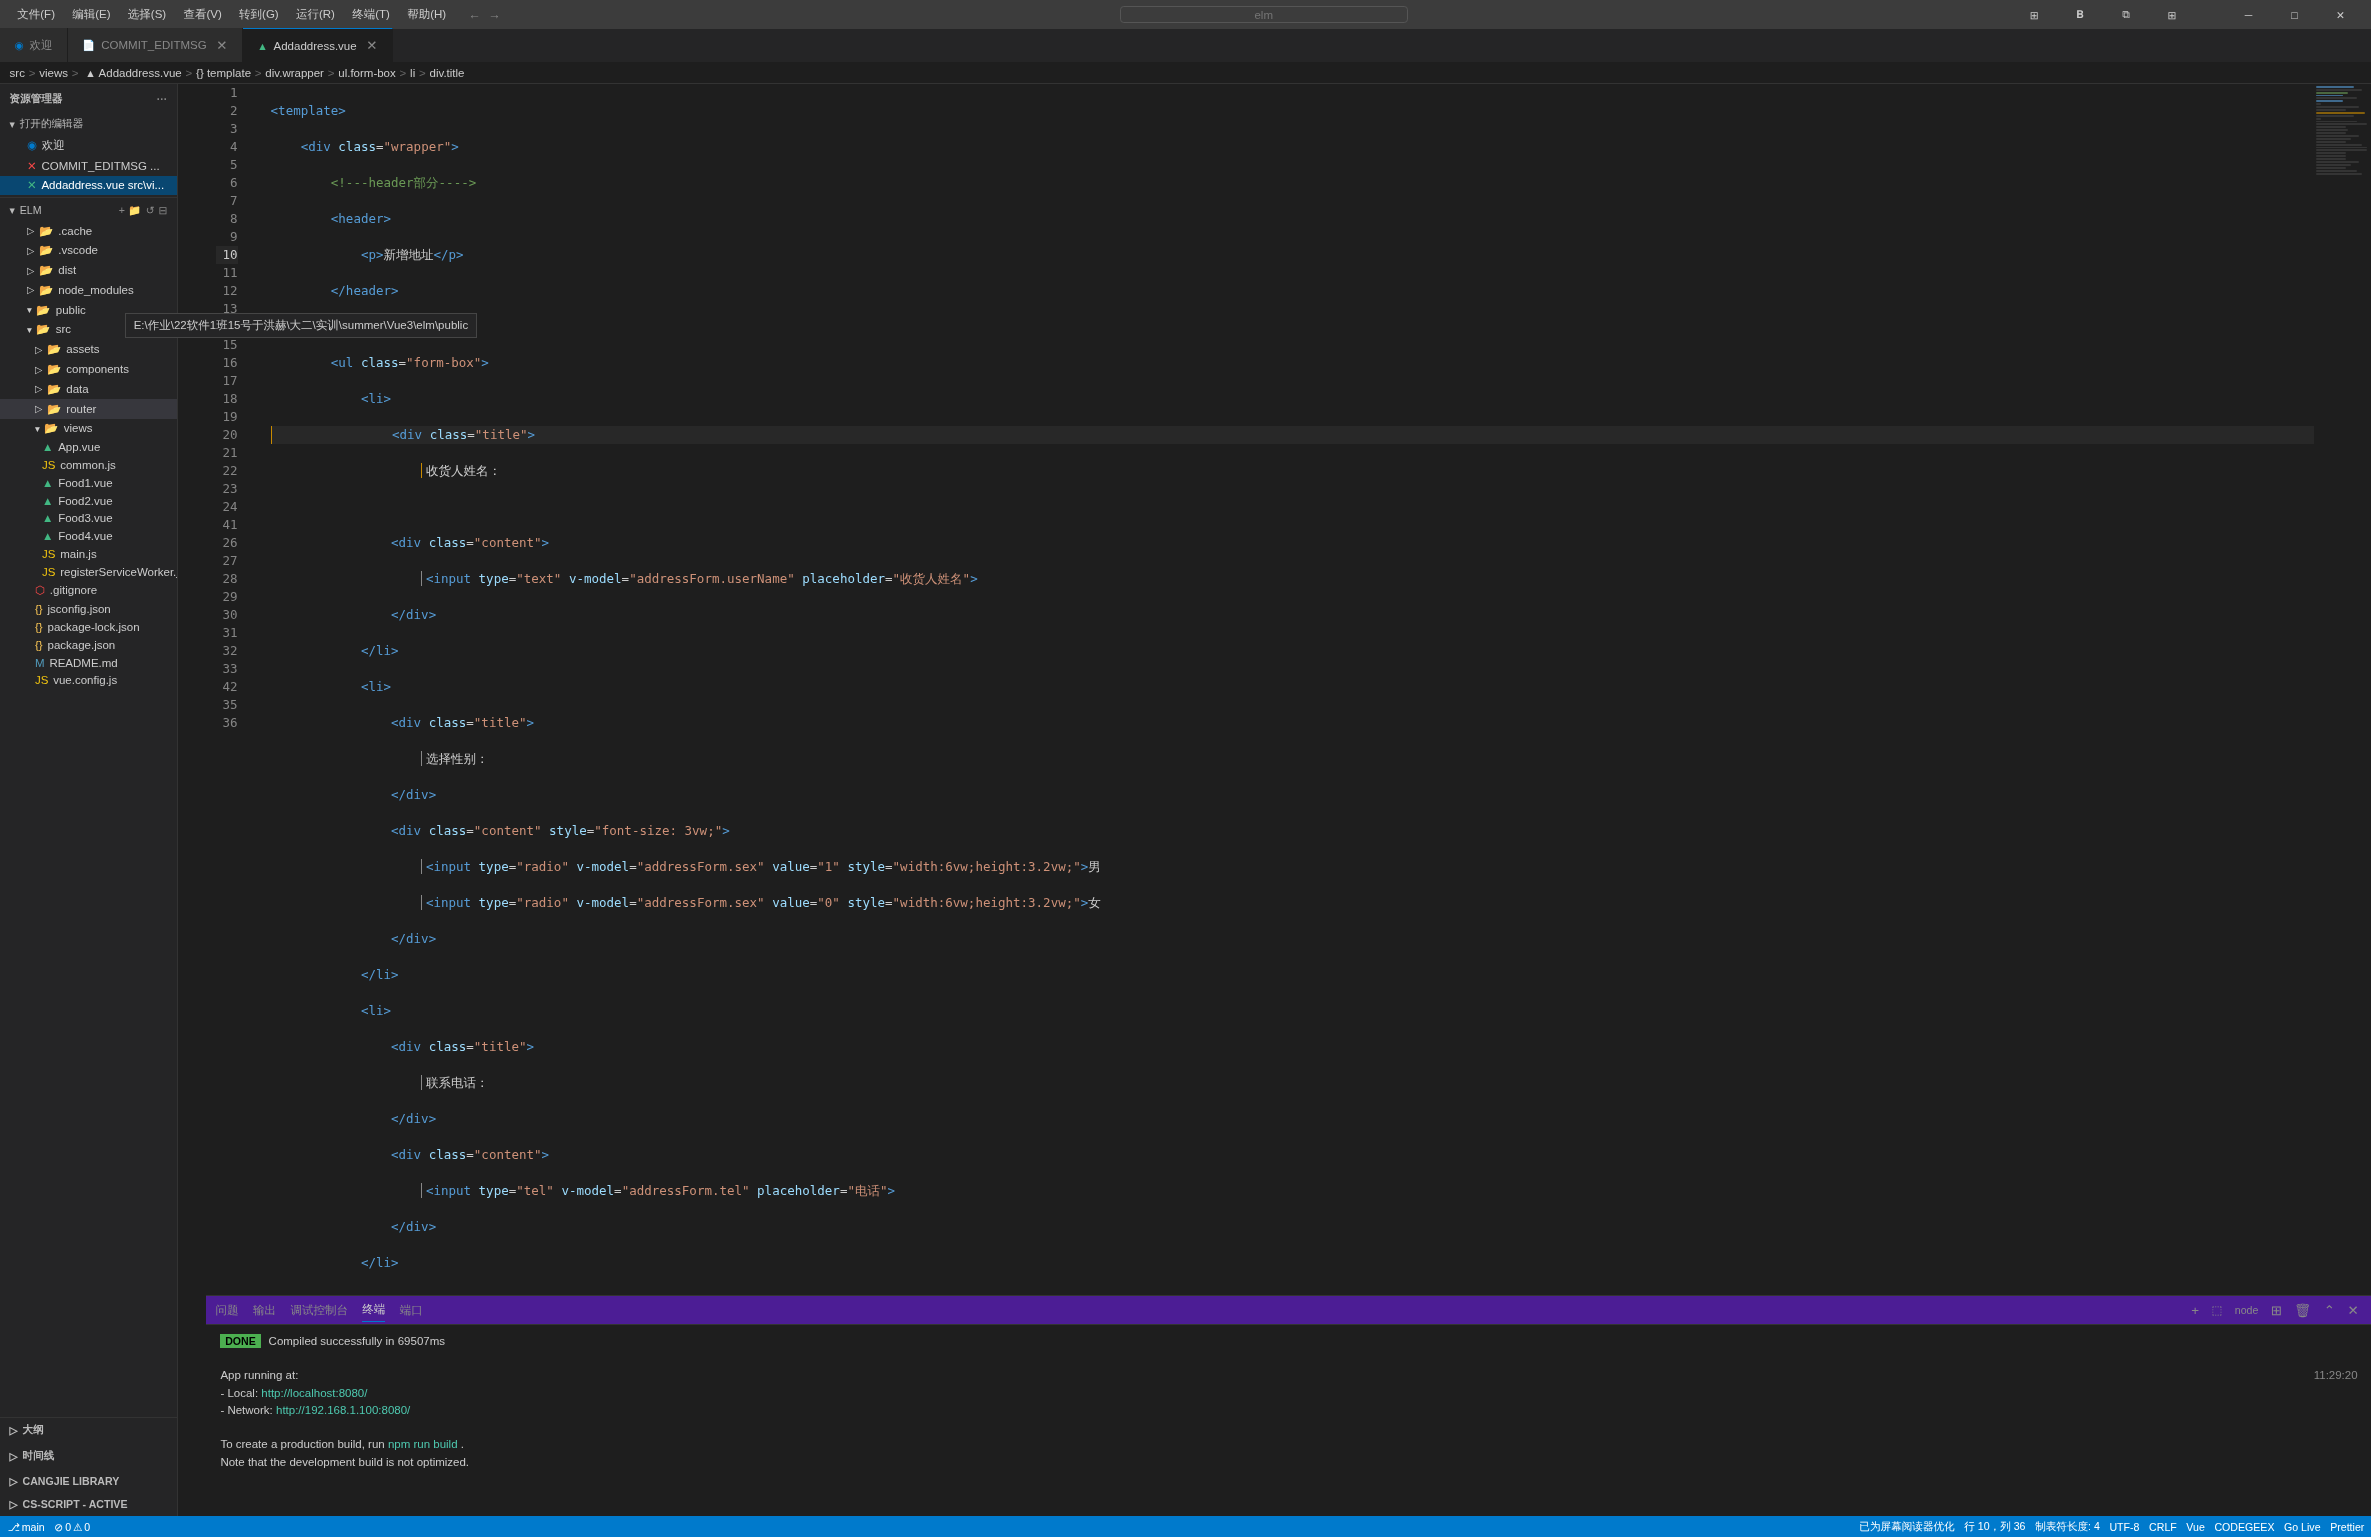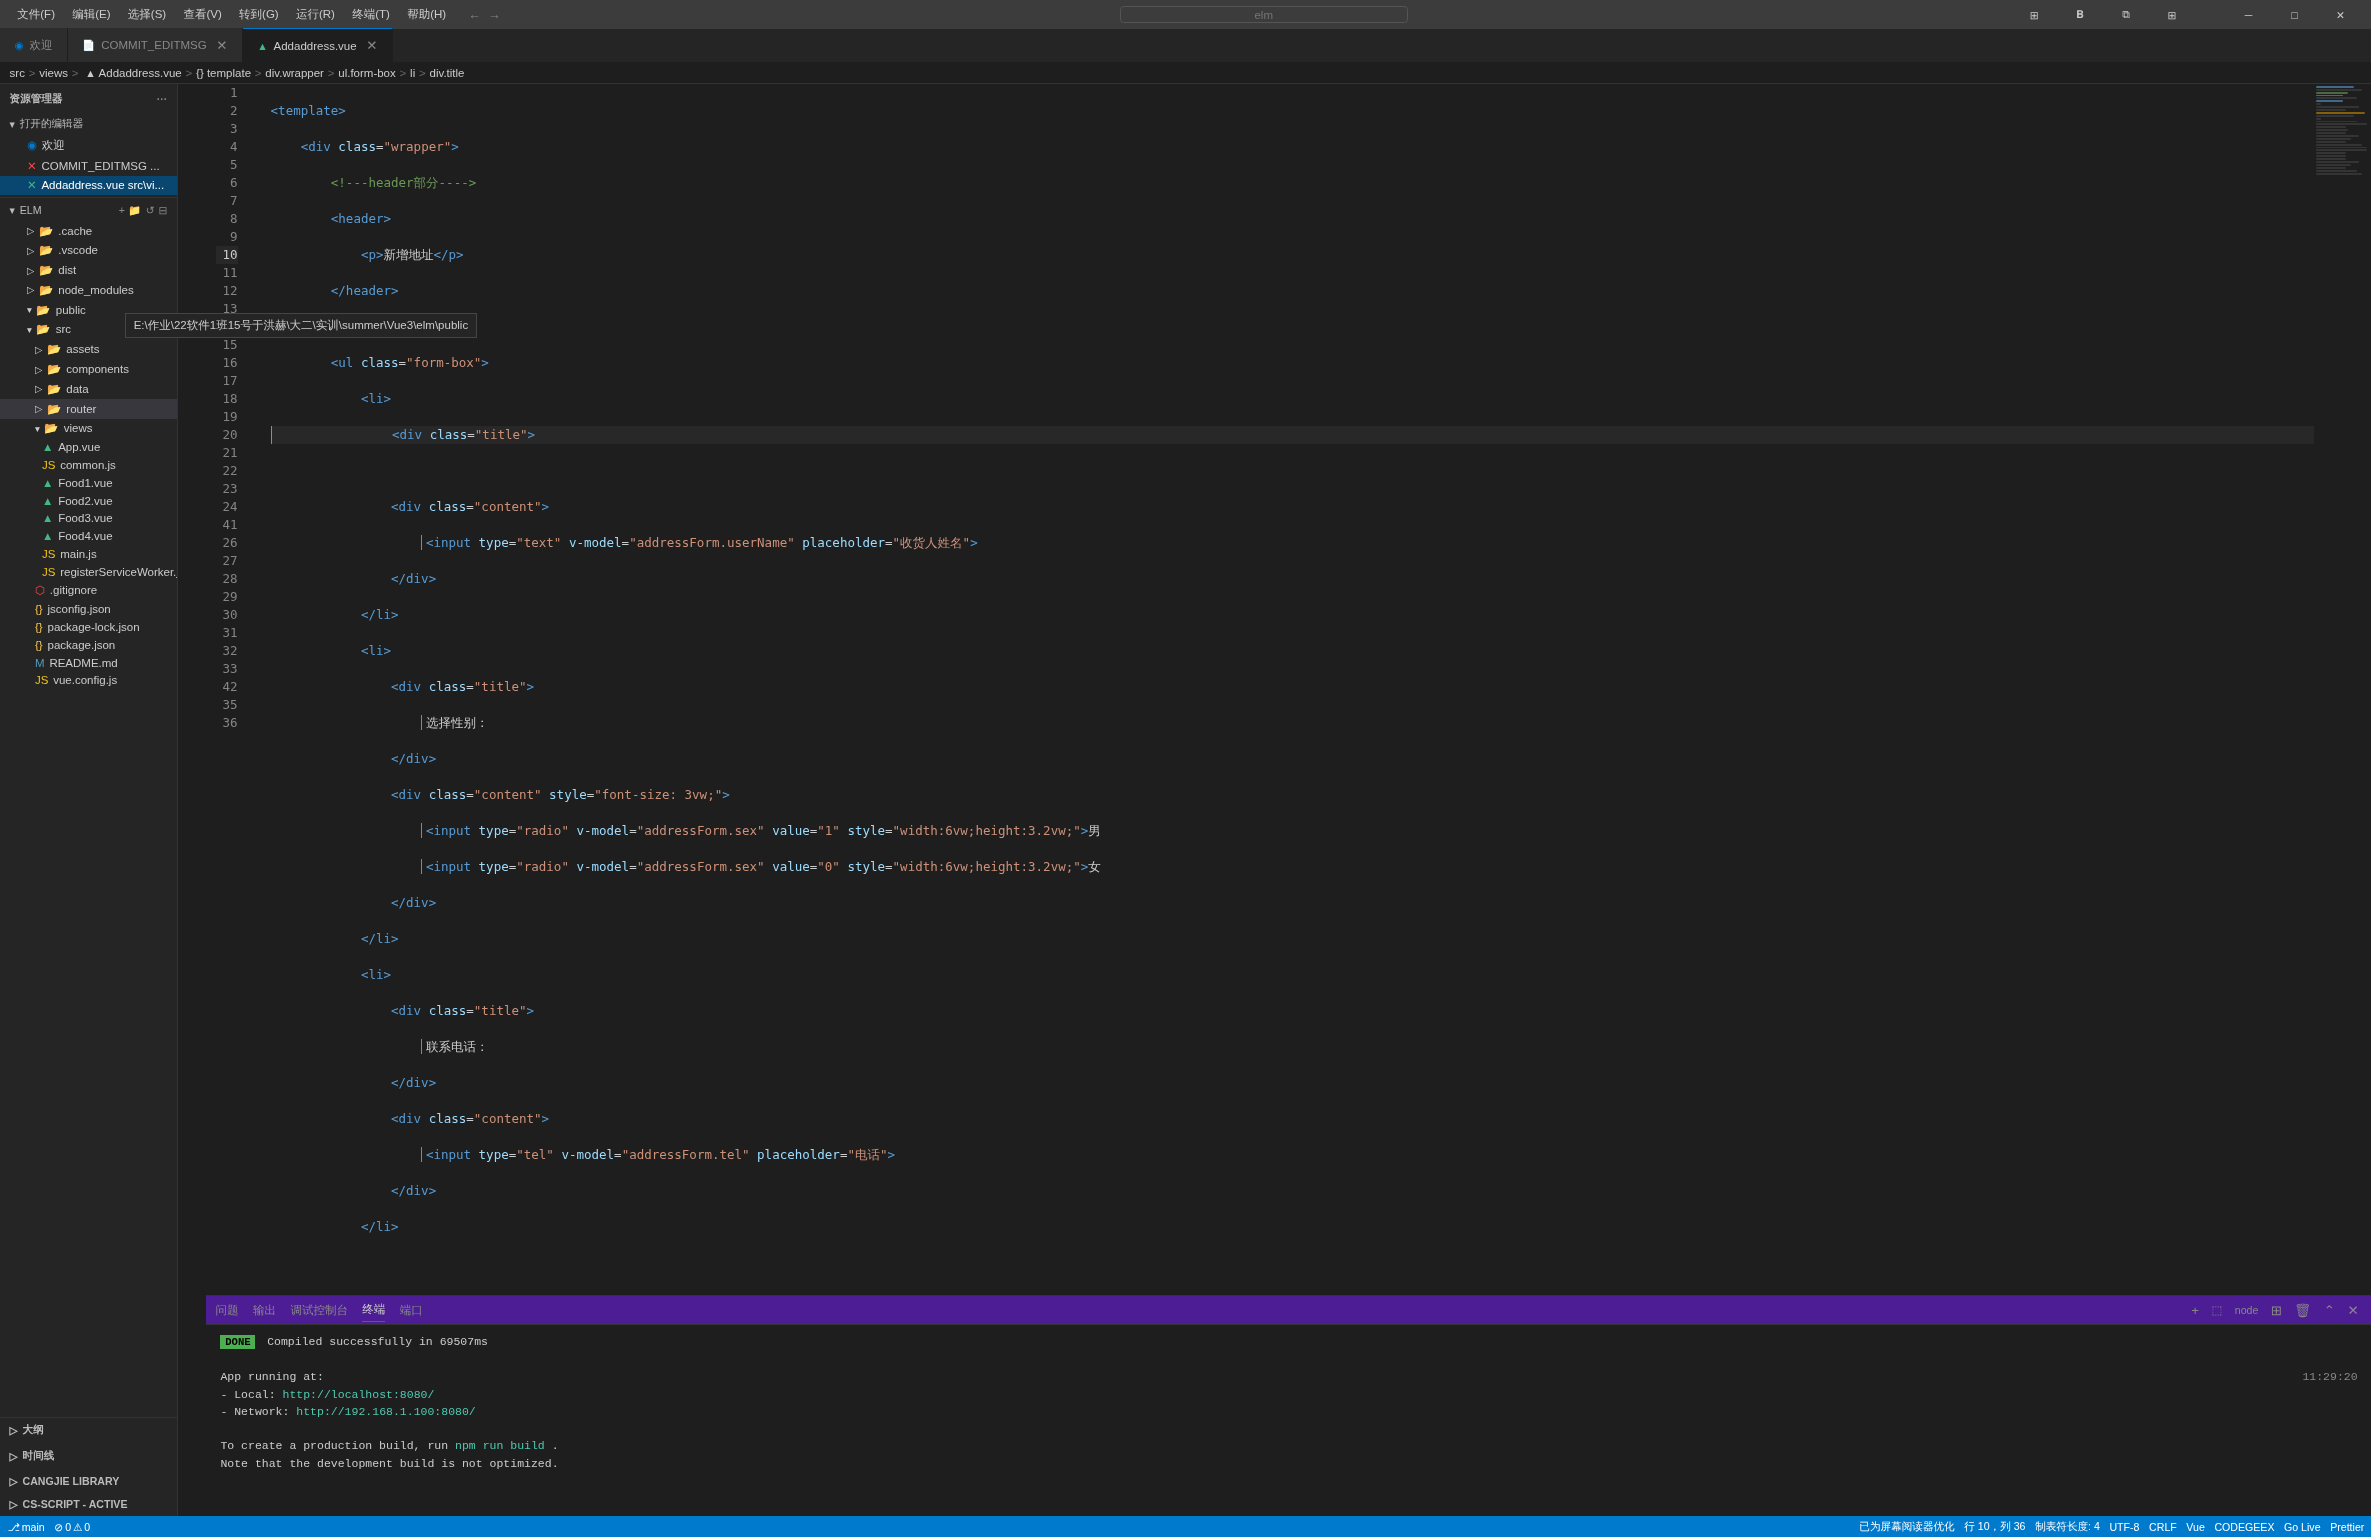--- a/index.html
+++ b/index.html
@@ -276,21 +276,21 @@
     .terminal-tab {
       font-size: 11.5px;
       color: #888;
       cursor: pointer;
       padding: 3.8px 0;
     }
     .terminal-tab.active { color: #ccc; border-bottom: 1px solid #007acc; }
     .terminal-content {
       flex: 1;
       padding: 7.7px 14.4px;
-      font-family: Liberation Mono, monospace;
+      font-family: Liberation Sans, sans-serif;
       font-size: 11.5px;
       overflow-y: auto;
     }
     .terminal-line { line-height: 17.3px; color: #cccccc; }
     .done-badge {
       background: #4caf50;
       color: #000;
       padding: 1px 4.8px;
       font-size: 10.6px;
       font-weight: bold;
@@ -639,20 +639,21 @@
 <span class="line"><span class="tok-tag">&lt;template&gt;</span></span>
 <span class="line">    <span class="tok-tag">&lt;div</span> <span class="tok-attr">class</span><span class="tok-eq">=</span><span class="tok-str">"wrapper"</span><span class="tok-tag">&gt;</span></span>
 <span class="line">        <span class="tok-comment">&lt;!---header部分----&gt;</span></span>
 <span class="line">        <span class="tok-tag">&lt;header&gt;</span></span>
 <span class="line">            <span class="tok-tag">&lt;p&gt;</span><span class="tok-text">新增地址</span><span class="tok-tag">&lt;/p&gt;</span></span>
 <span class="line">        <span class="tok-tag">&lt;/header&gt;</span></span>
 <span class="line"></span>
 <span class="line">        <span class="tok-tag">&lt;ul</span> <span class="tok-attr">class</span><span class="tok-eq">=</span><span class="tok-str">"form-box"</span><span class="tok-tag">&gt;</span></span>
 <span class="line">            <span class="tok-tag">&lt;li&gt;</span></span>
 <span class="line" style="background:#282828;display:block;border-left:1.9px solid #c98a00;">                <span class="tok-tag">&lt;div</span> <span class="tok-attr">class</span><span class="tok-eq">=</span><span class="tok-str">"title"</span><span class="tok-tag">&gt;</span></span>
+<span class="line">                    <span style="border-left:1.9px solid #c98a00;padding-left:3.8px;"></span><span class="tok-text">收货人姓名：</span></span>
 <span class="line"></span>
 <span class="line">                <span class="tok-tag">&lt;div</span> <span class="tok-attr">class</span><span class="tok-eq">=</span><span class="tok-str">"content"</span><span class="tok-tag">&gt;</span></span>
 <span class="line">                    <span style="border-left:1.9px solid #888;padding-left:3.8px;"></span><span class="tok-tag">&lt;input</span> <span class="tok-attr">type</span><span class="tok-eq">=</span><span class="tok-str">"text"</span> <span class="tok-attr">v-model</span><span class="tok-eq">=</span><span class="tok-str">"addressForm.userName"</span> <span class="tok-attr">placeholder</span><span class="tok-eq">=</span><span class="tok-str">"收货人姓名"</span><span class="tok-tag">&gt;</span></span>
 <span class="line">                <span class="tok-tag">&lt;/div&gt;</span></span>
 <span class="line">            <span class="tok-tag">&lt;/li&gt;</span></span>
 <span class="line">            <span class="tok-tag">&lt;li&gt;</span></span>
 <span class="line">                <span class="tok-tag">&lt;div</span> <span class="tok-attr">class</span><span class="tok-eq">=</span><span class="tok-str">"title"</span><span class="tok-tag">&gt;</span></span>
 <span class="line">                    <span style="border-left:1.9px solid #888;padding-left:3.8px;"></span><span class="tok-text">选择性别：</span></span>
 <span class="line">                <span class="tok-tag">&lt;/div&gt;</span></span>
 <span class="line">                <span class="tok-tag">&lt;div</span> <span class="tok-attr">class</span><span class="tok-eq">=</span><span class="tok-str">"content"</span> <span class="tok-attr">style</span><span class="tok-eq">=</span><span class="tok-str">"font-size: 3vw;"</span><span class="tok-tag">&gt;</span></span>

